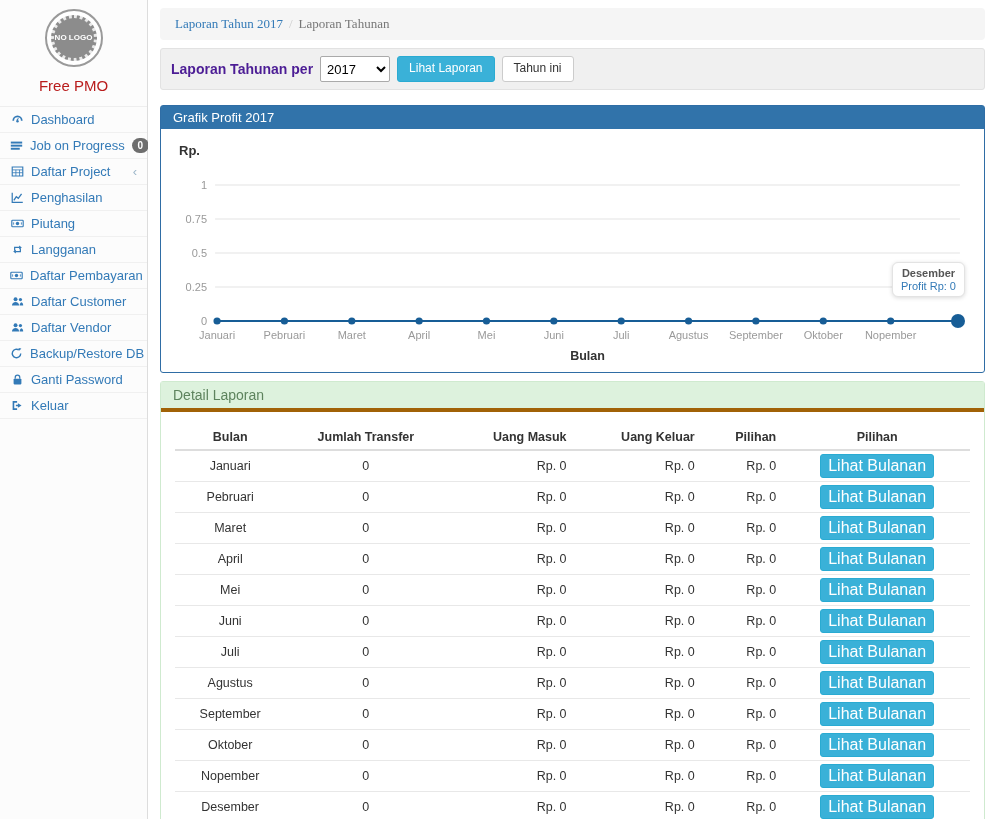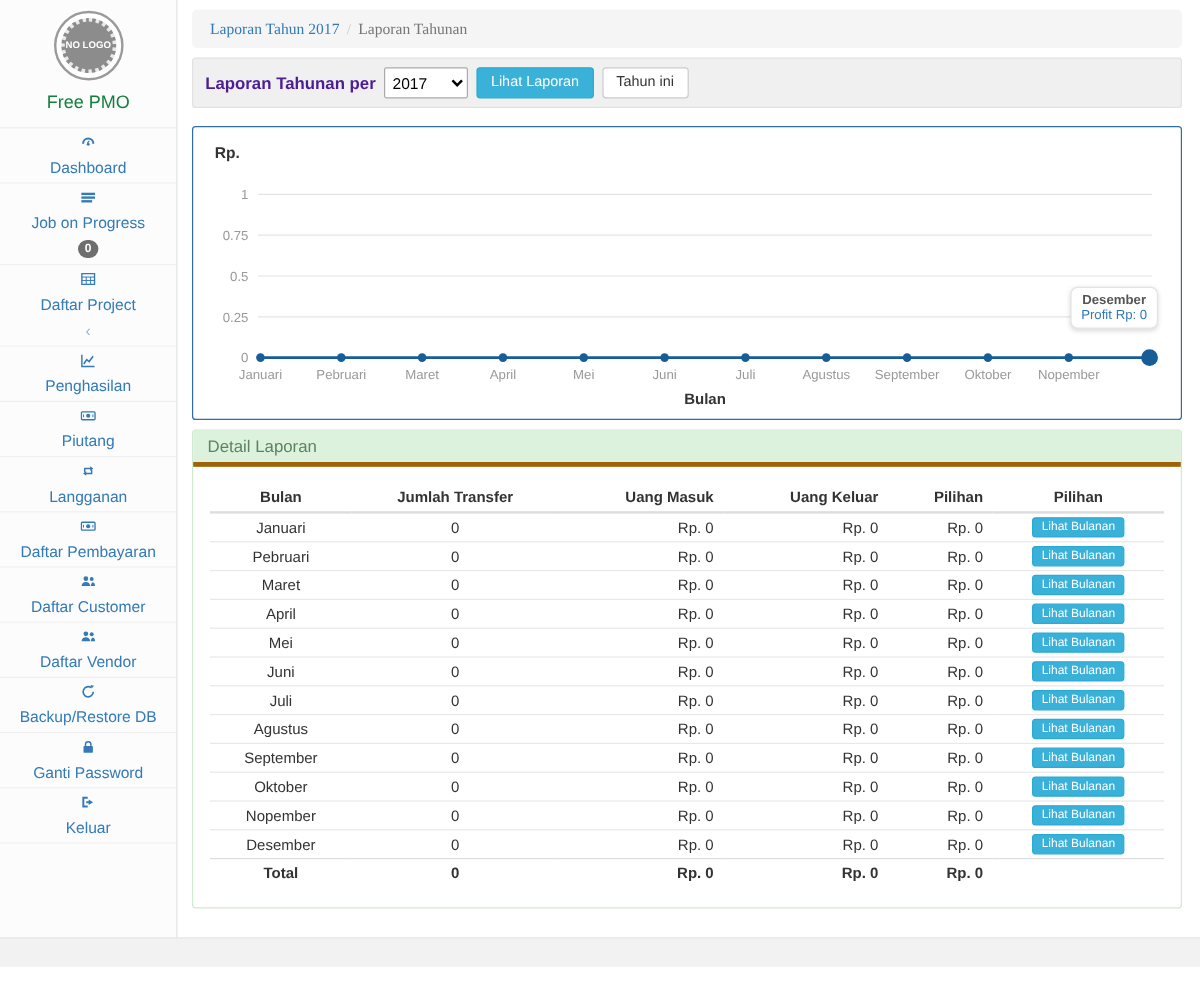--- a/index.html
+++ b/index.html
@@ -7,24 +7,24 @@
   .app { display: flex; align-items: stretch; min-height: 781px; width: 1000px; }
 
   
   .sidebar { width: 148px; flex-shrink: 0; background: #fcfcfc; border-right: 1px solid #ddd; }
   .logo-wrap { padding: 9px 0 4px; display: flex; justify-content: center; }
   .logo-badge { width: 58px; height: 58px; border-radius: 50%; border: 2px solid #9a9a9a; background: #fff;
                 display: flex; align-items: center; justify-content: center; }
   .logo-inner { width: 46px; height: 46px; border-radius: 50%; background: #8c8c8c; border: 3px dotted #e9e9e9;
                 color: #fff; font-size: 8px; font-weight: bold; text-align: center; line-height: 1.2;
                 display: flex; align-items: center; justify-content: center; white-space: pre-line; width: 46px; }
-  .brand { text-align: center; color: #15803d; font-size: 15px; padding: 6px 0 12px; }
+  .brand { text-align: center; color: #b91c1c; font-size: 15px; padding: 6px 0 12px; }
   nav { border-top: 1px solid #eee; display: block; }
   .side-item { display: flex; align-items: center; gap: 7px; padding: 5px 10px; min-height: 24px;
-               color: #337ab7; text-decoration: none; border-bottom: 1px solid #f0f0f0; font-size: 13px; cursor: pointer; flex-direction: column; }
+               color: #337ab7; text-decoration: none; border-bottom: 1px solid #f0f0f0; font-size: 13px; cursor: pointer; }
   .side-item .icon { width: 14px; display: inline-flex; justify-content: center; color: #337ab7; }
   .side-item .icon svg { width: 13px; height: 13px; fill: currentColor; }
   .side-item .lbl { flex: 1; white-space: nowrap; }
   .side-item .badge { background: #6e6e6e; color: #fff; font-size: 10px; font-weight: bold; border-radius: 9px;
                       min-width: 17px; height: 15px; line-height: 15px; text-align: center; padding: 0 4px; }
   .side-item .chev { color: #9db6c9; font-size: 13px; }
 
   
   .content { flex: 1; min-width: 0; padding: 8px 15px 12px 12px; background: #fff; }
   .breadcrumb { background: #f5f5f5; border-radius: 4px; padding: 8px 15px; margin-bottom: 8px; font-size: 13px; font-family: Liberation Serif, serif; }
@@ -56,21 +56,21 @@
   .tt-title { font-weight: bold; color: #555; font-size: 11px; }
   .tt-text { color: #337ab7; font-size: 11px; margin-top: 1px; }
 
   .table-body { padding: 13px 14px 16px; }
   table { width: 100%; border-collapse: collapse; }
   th { font-size: 12.5px; font-weight: bold; padding: 5px 8px; border-bottom: 2px solid #ddd; }
   td { font-size: 12.5px; padding: 3px 8px; border-top: 1px solid #e8e8e8; height: 24px; }
   tbody tr:first-child td { border-top: none; }
   tfoot td { font-weight: bold; border-top: 1px solid #ddd; }
   .al-c { text-align: center; } .al-r { text-align: right; }
-  .btn-mini { font-size: 10px; padding: 2px 7px; background: #3ab1d8; border: 1px solid #2aabd2; color: #fff;
+  .btn-mini { font-size: 16px; padding: 2px 7px; background: #3ab1d8; border: 1px solid #2aabd2; color: #fff;
               border-radius: 3px; cursor: pointer; font-family: "Liberation Sans", sans-serif; }
 
   footer { width: 1000px; background: #f2f2f2; border-top: 1px solid #e3e3e3; text-align: center;
            padding: 12px 0; font-size: 13px; color: #444; }
 </style>
 </head>
 <body>
 
 <div class="app">
 
@@ -212,20 +212,21 @@
     </div>
 
     <div class="filter-panel">
       <span class="filter-label">Laporan Tahunan per</span>
       <select class="year-select" id="year-select"><option>2017</option></select>
       <button class="btn btn-info">Lihat Laporan</button>
       <button class="btn btn-default">Tahun ini</button>
     </div>
 
     <section class="panel panel-primary">
+      <div class="panel-heading">Grafik Profit 2017</div>
       <div class="chart-body">
         <svg class="chart" id="profit-chart" preserveAspectRatio="none" viewBox="0 0 802 229">
             <text x="8" y="18" font-size="13" font-weight="bold" fill="#333">Rp.</text>
             <line x1="44" y1="184" x2="788" y2="184" stroke="#e4e4e4" stroke-width="1"></line>
             <text x="36" y="188" font-size="11" fill="#999" text-anchor="end">0</text>
             <line x1="44" y1="150" x2="788" y2="150" stroke="#e4e4e4" stroke-width="1"></line>
             <text x="36" y="154" font-size="11" fill="#999" text-anchor="end">0.25</text>
             <line x1="44" y1="116" x2="788" y2="116" stroke="#e4e4e4" stroke-width="1"></line>
             <text x="36" y="120" font-size="11" fill="#999" text-anchor="end">0.5</text>
             <line x1="44" y1="82" x2="788" y2="82" stroke="#e4e4e4" stroke-width="1"></line>

